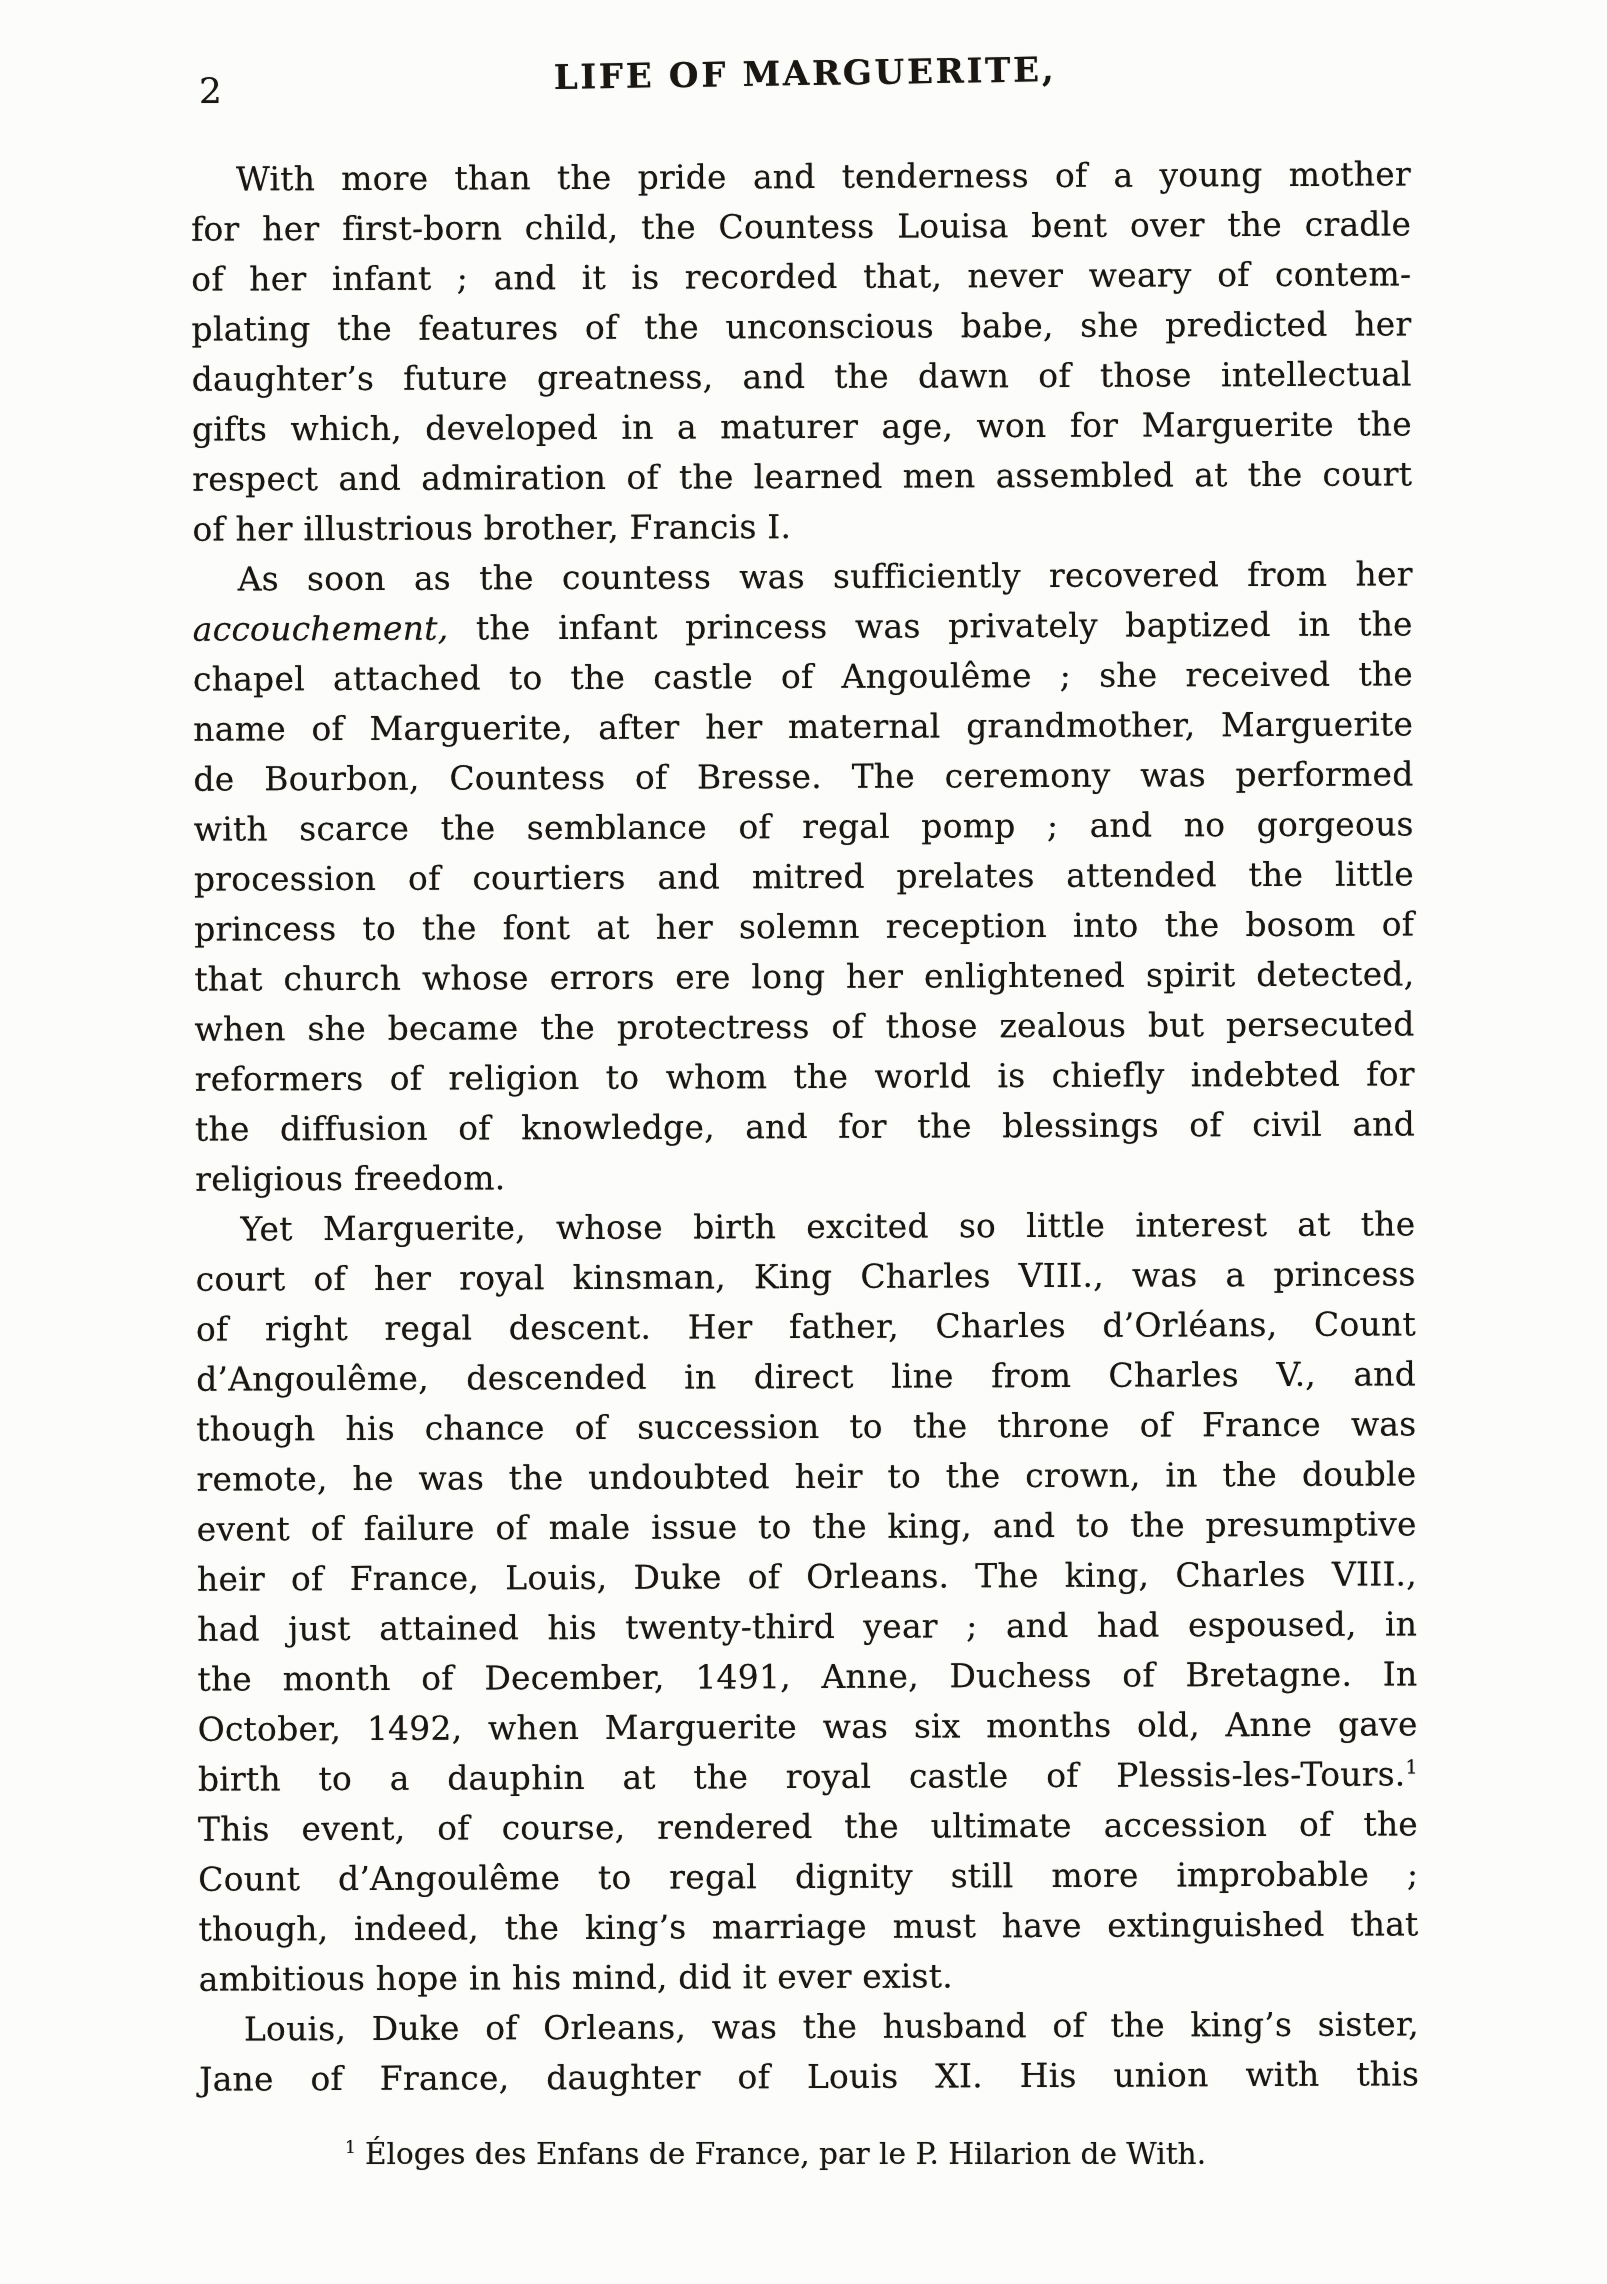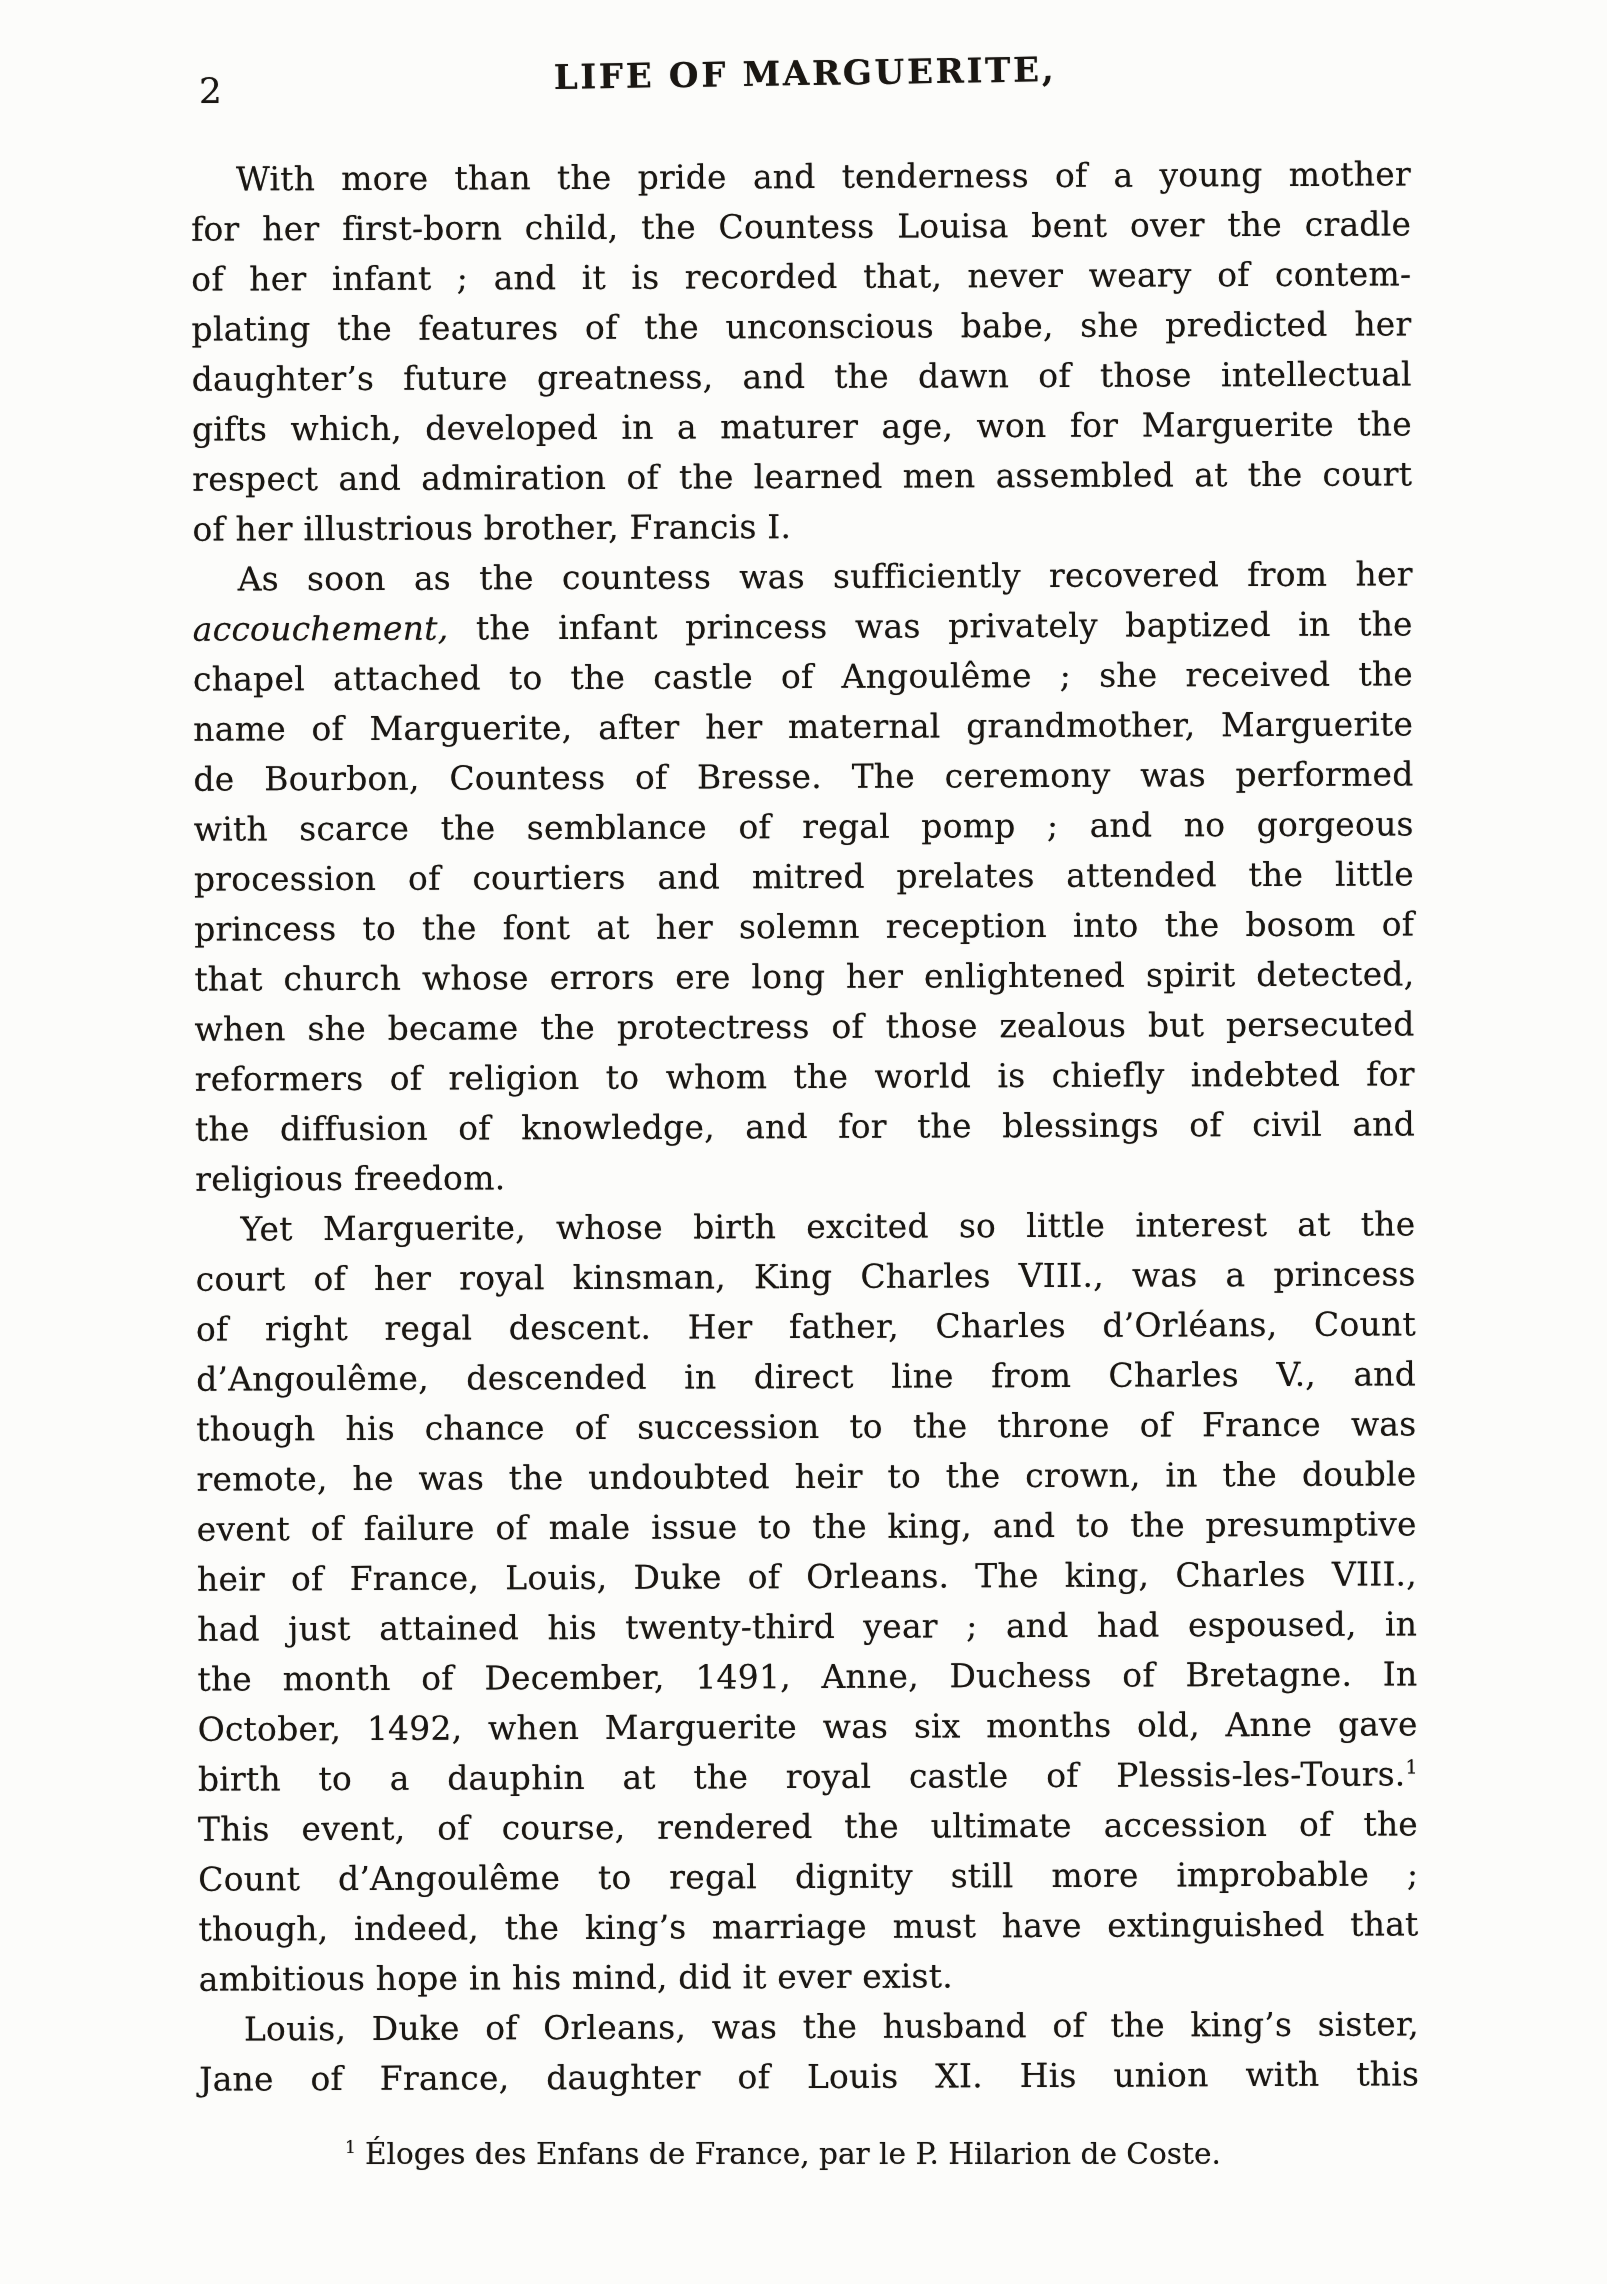--- a/index.html
+++ b/index.html
@@ -104,17 +104,17 @@
         <div class="line"><span>though, indeed, the king’s marriage must have extinguished that</span></div>
         <div class="line endline"><span>ambitious hope in his mind, did it ever exist.</span></div>
       </div>
       <div class="para">
         <div class="line indent"><span>Louis, Duke of Orleans, was the husband of the king’s sister,</span></div>
         <div class="line"><span>Jane of France, daughter of Louis XI.  His union with this</span></div>
       </div>
     </div>
 
   <div class="footnote ink">
-    <span class="sup">1</span><span>Éloges des Enfans de France, par le P. Hilarion de Coste.</span>
+    <span class="sup">1</span><span>Éloges des Enfans de France, par le P. Hilarion de With.</span>
   </div>
 
 </div>
 
 
 </body></html>

